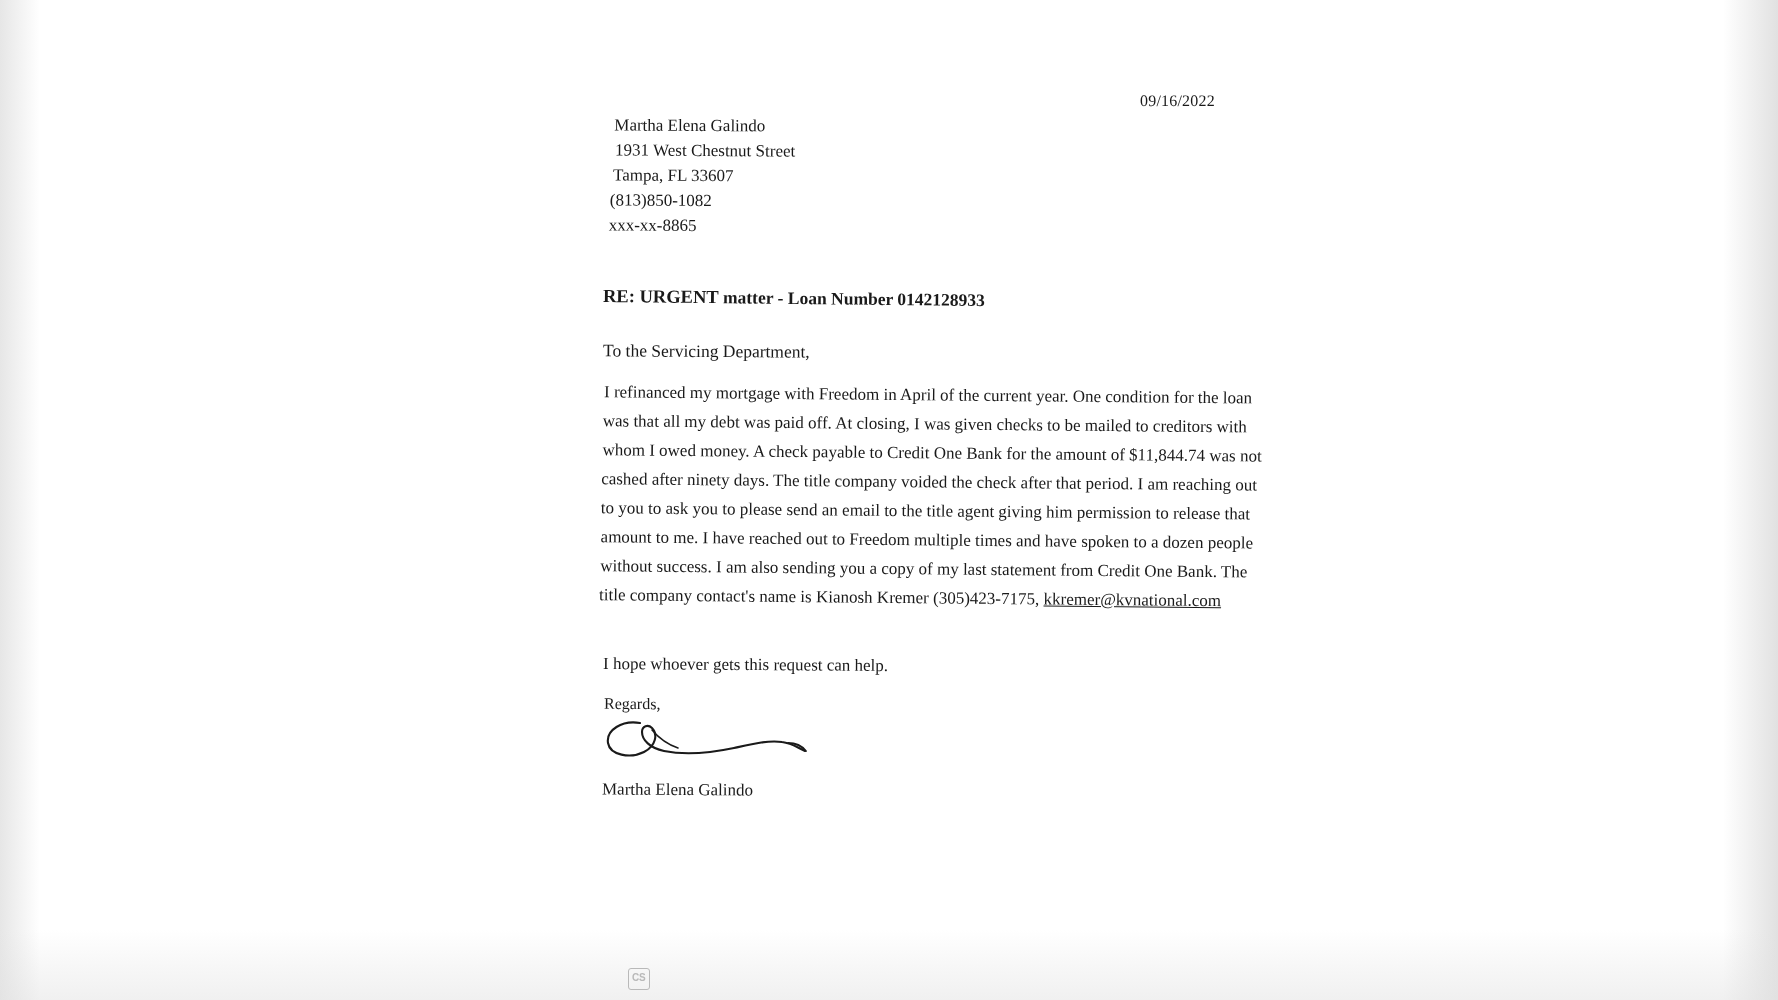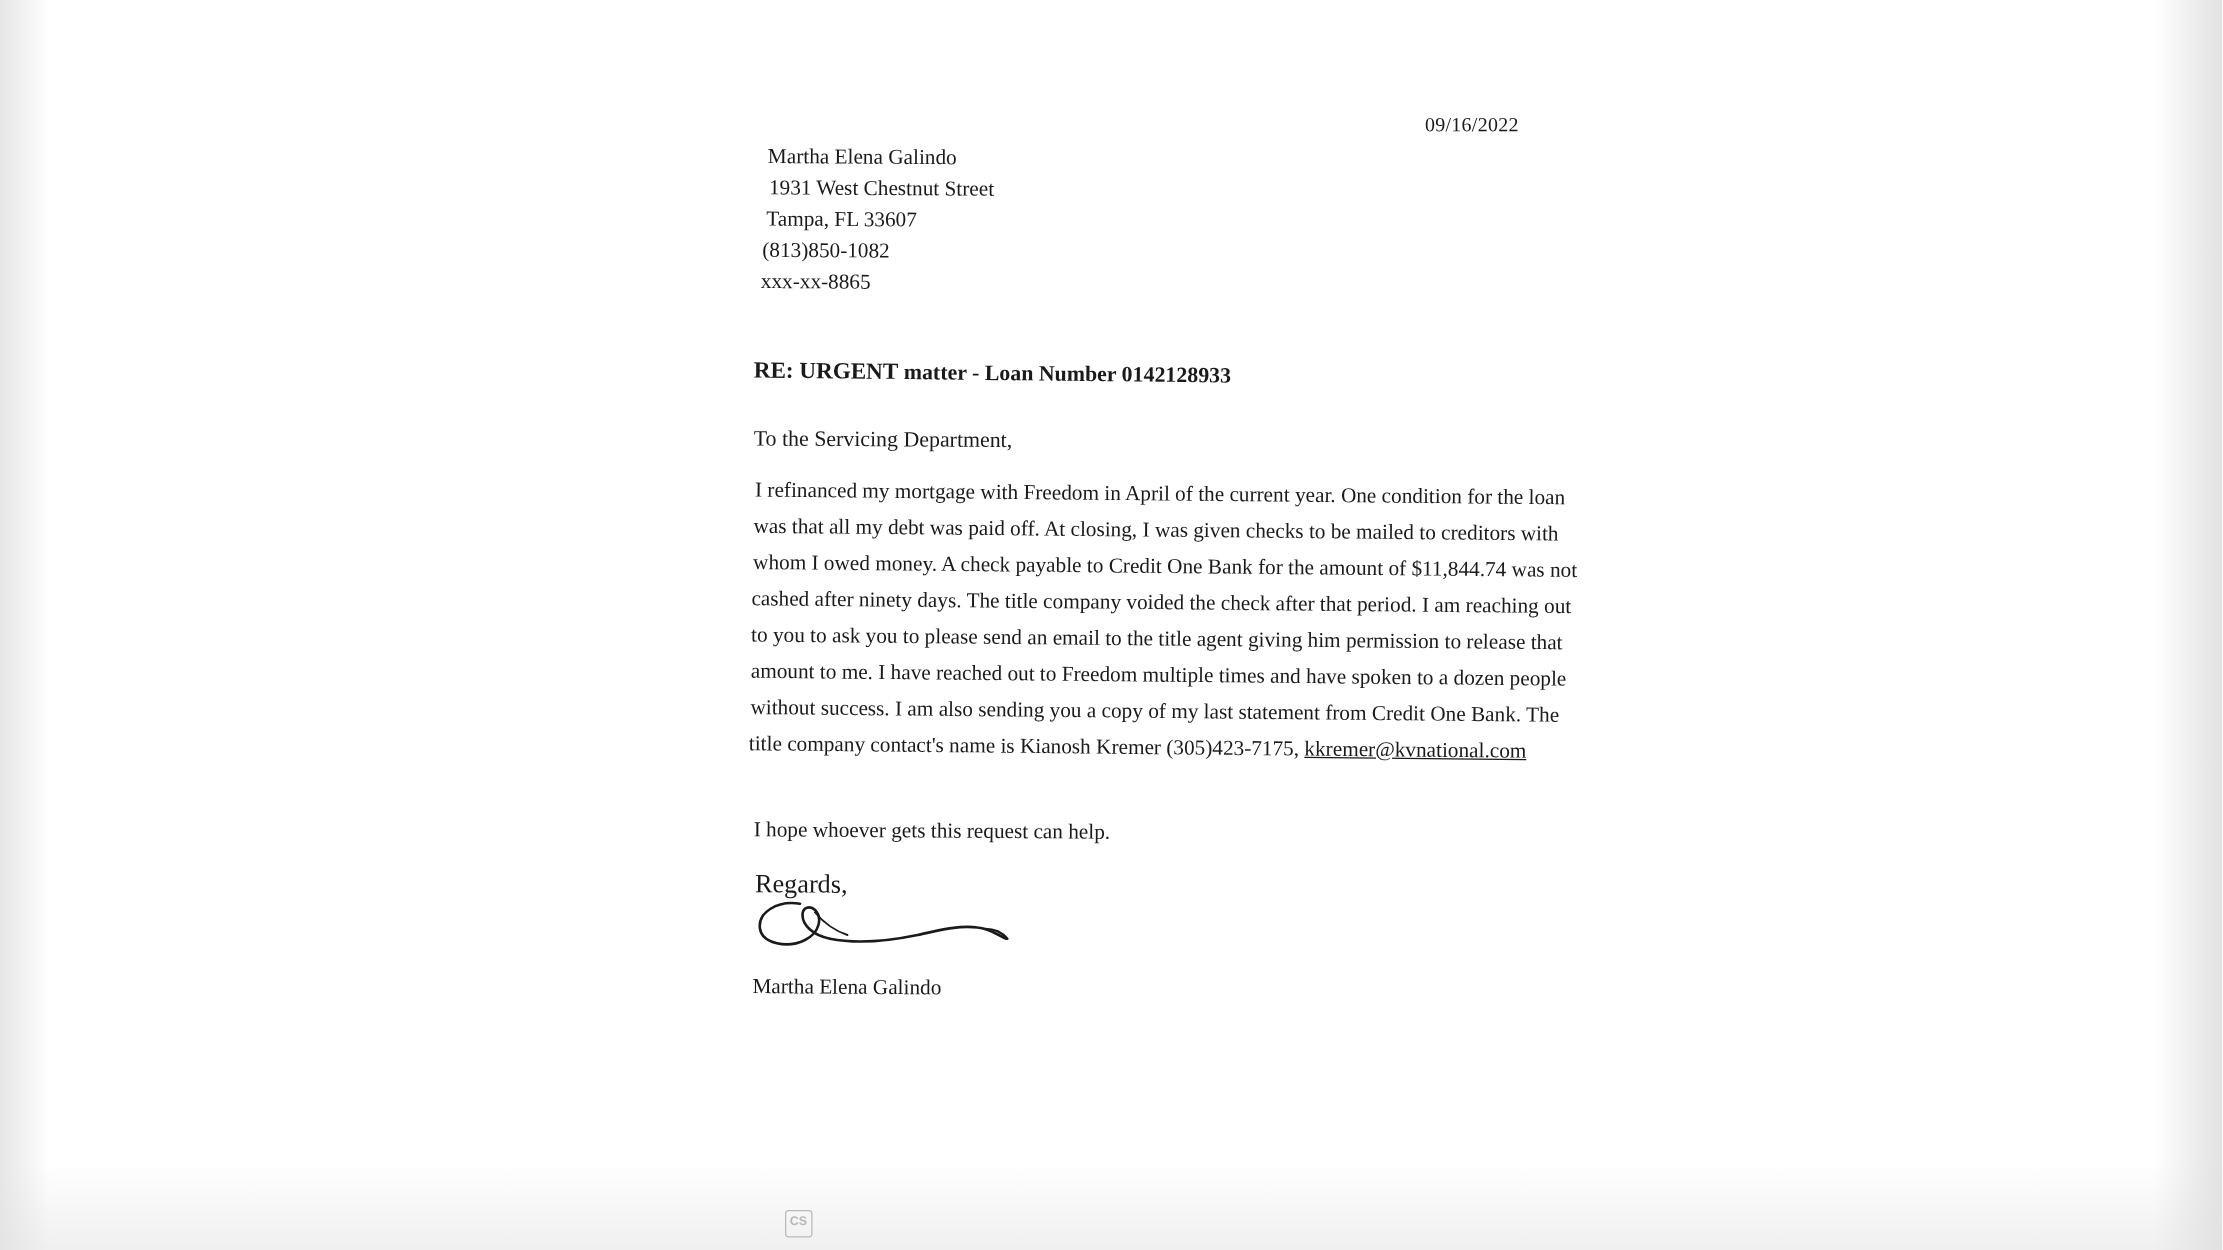--- a/index.html
+++ b/index.html
@@ -146,21 +146,21 @@
     top: 655px;
     font-size: 17px;
     white-space: nowrap;
     transform: rotate(0.4deg);
   }
 
   .regards {
     position: absolute;
     left: 604px;
     top: 695px;
-    font-size: 21px;
+    font-size: 16px;
     white-space: nowrap;
     transform: rotate(0.4deg);
   }
 
   .signature {
     position: absolute;
     left: 592px;
     top: 710px;
     width: 240px;
     height: 60px;

